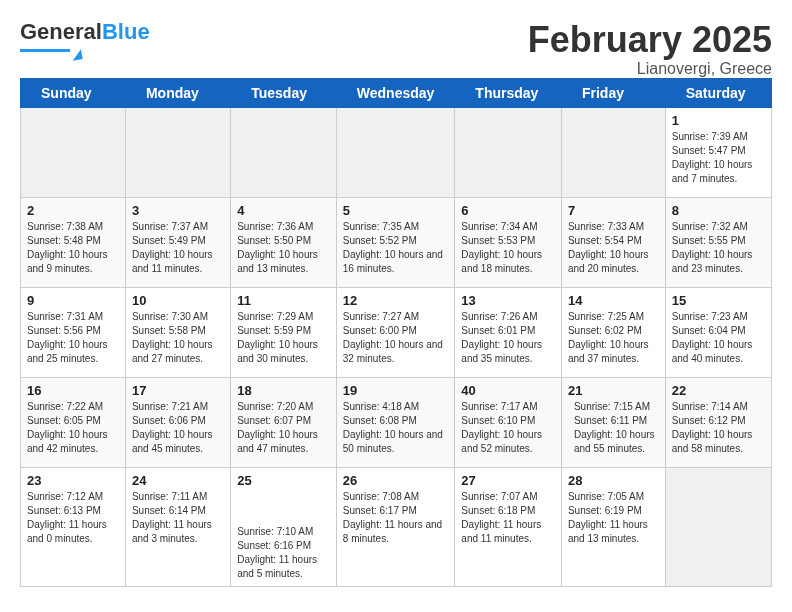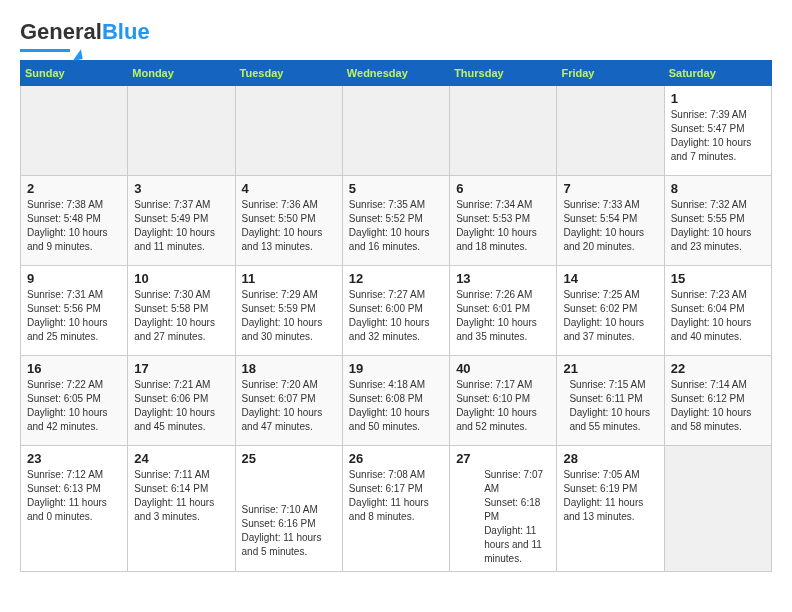--- a/index.html
+++ b/index.html
@@ -39,24 +39,24 @@
       font-size: 16px;
       color: #555;
     }
     .calendar {
       width: 100%;
       border-collapse: collapse;
       border: 1px solid #ccc;
     }
     .calendar th {
       background-color: #1565C0;
-      color: #bef264;
-      font-size: 11px;
+      color: #ffffff;
+      font-size: 14px;
       font-weight: bold;
-      padding: 6px 4px;
+      padding: 6px 20px;
       text-align: left;
       border: 1px solid #1565C0;
     }
     .calendar td {
       width: 107px;
       vertical-align: top;
       padding: 5px 6px;
       border: 1px solid #ccc;
       font-size: 10.5px;
       color: #333;
@@ -93,20 +93,24 @@
     <div>
       <span class="logo-text">
         <span class="logo-general">General</span><span class="logo-blue">Blue</span>
       </span>
       <div style="display:flex;align-items:center;margin-top:-4px;">
         <div style="width:50px;height:3px;background:#2196F3;"></div>
         <div style="width:0;height:0;border-left:10px solid transparent;border-top:10px solid transparent;border-bottom:10px solid #2196F3;margin-left:1px;transform:rotate(-10deg);"></div>
       </div>
     </div>
   </div>
+  <div class="title-block">
+    <div class="month-title">February 2025</div>
+    <div class="location">Lianovergi, Greece</div>
+  </div>
 </div>
 
 <table class="calendar">
   <thead>
     <tr>
     <th>Sunday</th>
         <th>Monday</th>
         <th>Tuesday</th>
         <th>Wednesday</th>
         <th>Thursday</th>
@@ -281,21 +285,21 @@
 Daylight: 11 hours and 5 minutes.</div>
         </td>
         <td>
           <span class="day-number">26</span>
           <div class="day-info" style="white-space: pre-line;">Sunrise: 7:08 AM
 Sunset: 6:17 PM
 Daylight: 11 hours and 8 minutes.</div>
         </td>
         <td>
           <span class="day-number">27</span>
-          <div class="day-info" style="white-space: pre-line; margin-left: 28px;">Sunrise: 7:07 AM
+          <div class="day-info" style="white-space: pre-line;">Sunrise: 7:07 AM
 Sunset: 6:18 PM
 Daylight: 11 hours and 11 minutes.</div>
         </td>
         <td>
           <span class="day-number">28</span>
           <div class="day-info" style="white-space: pre-line;">Sunrise: 7:05 AM
 Sunset: 6:19 PM
 Daylight: 11 hours and 13 minutes.</div>
         </td>
         <td class="empty-cell"></td>

